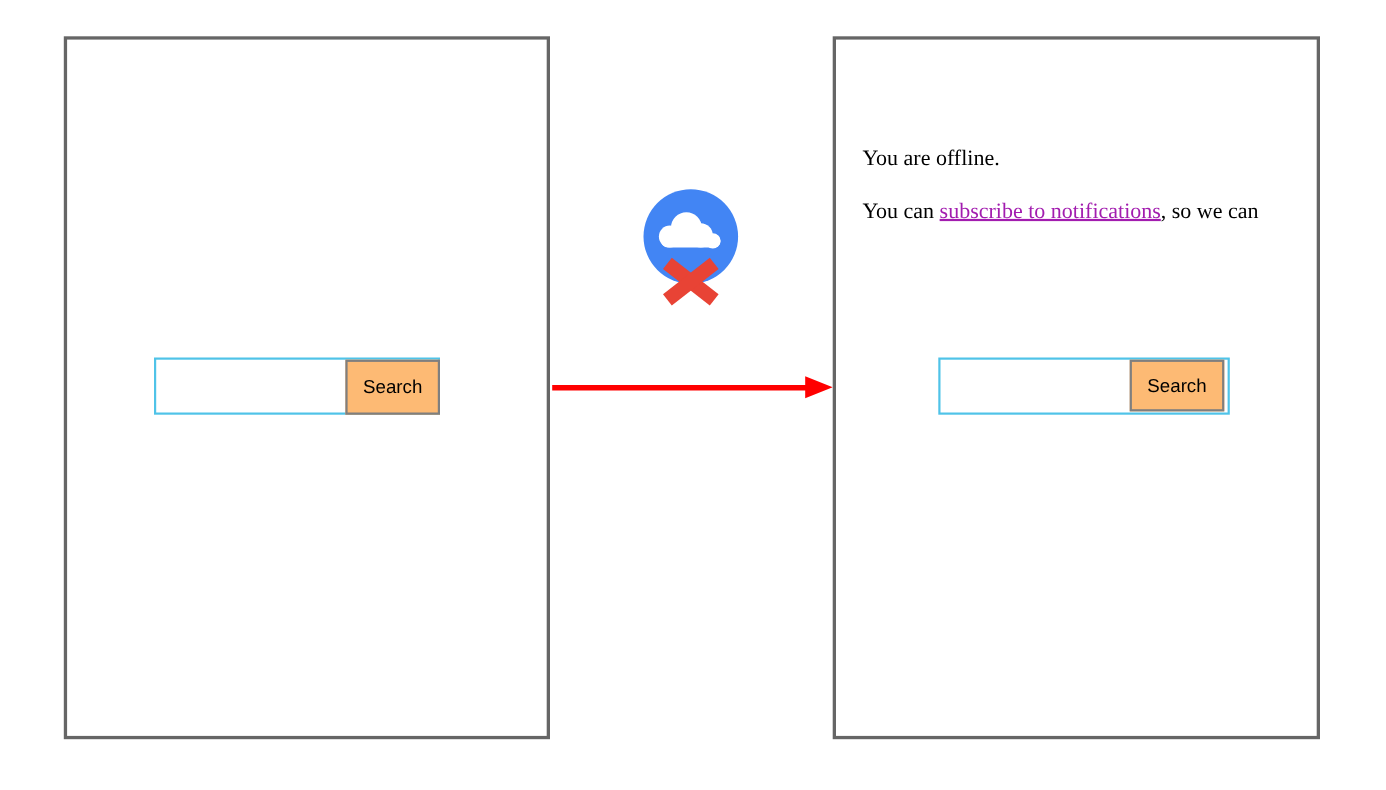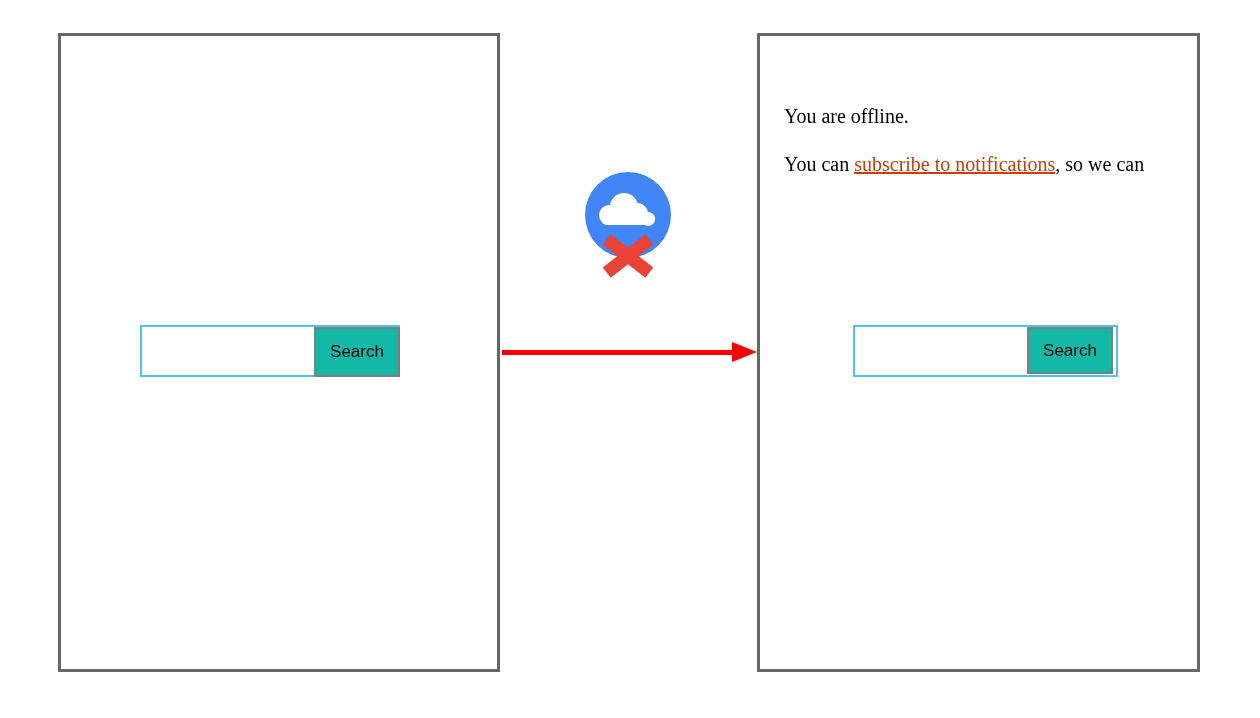--- a/index.html
+++ b/index.html
@@ -38,21 +38,21 @@
     border: 2px solid #4FC3E8;
     background: #ffffff;
     font-family: "Liberation Sans", sans-serif;
     font-size: 17px;
     padding: 0 8px;
     outline: none;
   }
   .search-button {
     position: absolute;
     box-sizing: border-box;
-    background: #14b8a6;
+    background: #fdba74;
     border: 2px solid #7F7F7F;
     font-family: "Liberation Sans", sans-serif;
     font-size: 17px;
     color: #000000;
     padding: 0;
     cursor: pointer;
     text-align: center;
   }
   .search-control.left-pos .search-button  { right: 0;  top: 2px; bottom: 0;   width: 86px; }
   .search-control.right-pos .search-button { right: 5px; top: 2px; bottom: 3px; width: 86px; }
@@ -84,23 +84,23 @@
   .offline-text {
     position: absolute;
     left: 784px; top: 104px;
     width: 420px;
     font-family: "Liberation Serif", serif;
     font-size: 20px;
     line-height: 24px;
     color: #000000;
   }
   .offline-text p { margin: 0; }
-  .offline-text p.first { margin-bottom: 24px; }
+  .offline-text p.first { margin-bottom: 24px; margin-top: 28px; }
   .offline-text a {
-    color: #c2410c;
+    color: #a21caf;
     text-decoration: underline;
     cursor: pointer;
   }
 </style>
 </head>
 <body>
 
 <div class="canvas">
 
   <div class="frame left"></div>

